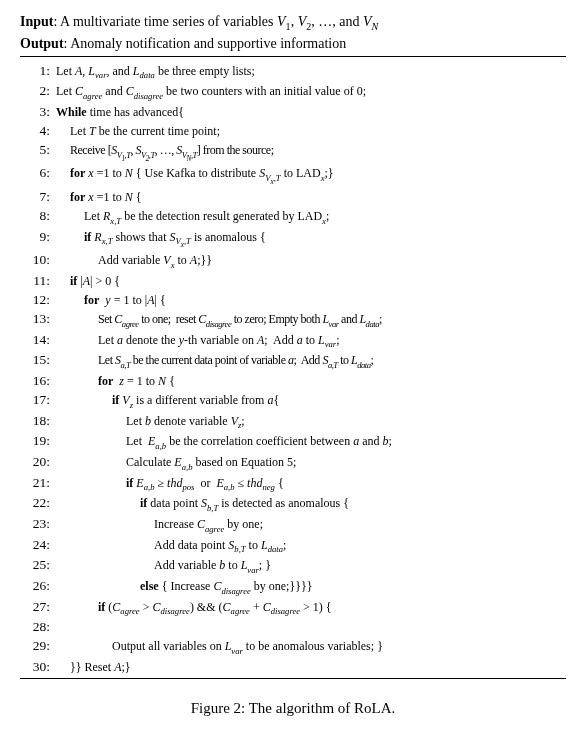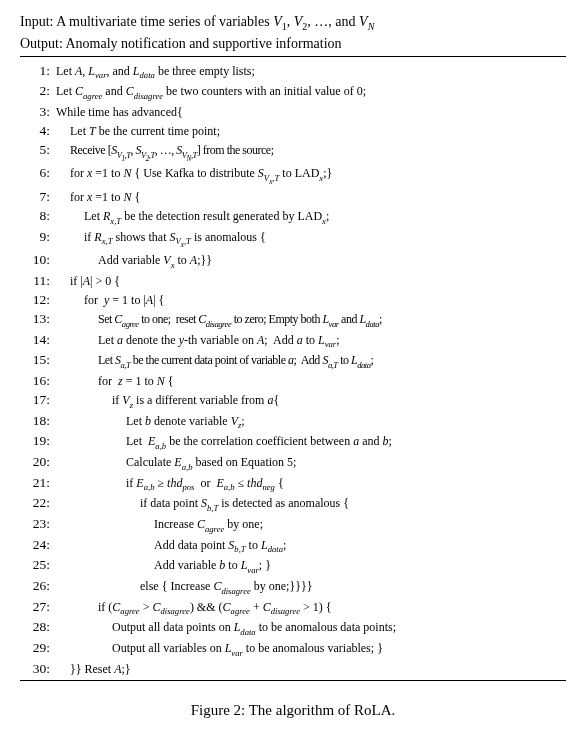--- a/index.html
+++ b/index.html
@@ -12,21 +12,21 @@
     color: black;
     width: 546px;
   }
   .header {
     margin-bottom: 2px;
   }
   .header-line {
     line-height: 1.4;
   }
   .bold {
-    font-weight: normal;
+    font-weight: bold;
   }
   hr.rule {
     border: none;
     border-top: 1.5px solid #000;
     margin: 2px 0 4px 0;
   }
   .algo-line {
     display: flex;
     align-items: baseline;
     line-height: 1.42;
@@ -205,21 +205,20 @@
   <span class="code ind6"><span class="bold">else</span> { Increase <span class="var">C</span><span class="sub">disagree</span> by one;}}}}</span>
 </div>
 
 <div class="algo-line">
   <span class="lineno">27:</span>
   <span class="code ind3"><span class="bold">if</span> (<span class="var">C</span><span class="sub">agree</span> &gt; <span class="var">C</span><span class="sub">disagree</span>) &amp;&amp; (<span class="var">C</span><span class="sub">agree</span> + <span class="var">C</span><span class="sub">disagree</span> &gt; 1) {</span>
 </div>
 
 <div class="algo-line">
   <span class="lineno">28:</span>
-  <span class="code ind4">Output all data points on <span class="var">L</span><span class="sub">data</span> to be anomalous data points;</span>
 </div>
 
 <div class="algo-line">
   <span class="lineno">29:</span>
   <span class="code ind4">Output all variables on <span class="var">L</span><span class="sub">var</span> to be anomalous variables; }</span>
 </div>
 
 <div class="algo-line">
   <span class="lineno">30:</span>
   <span class="code ind1">}} Reset <span class="var">A</span>;}</span>

